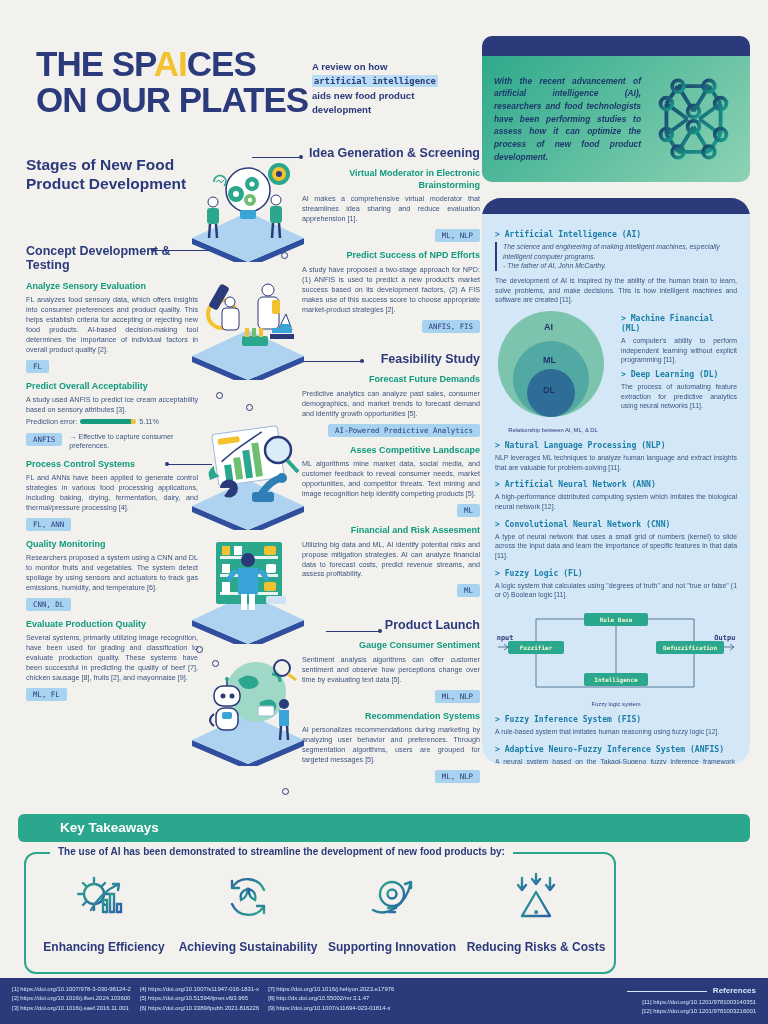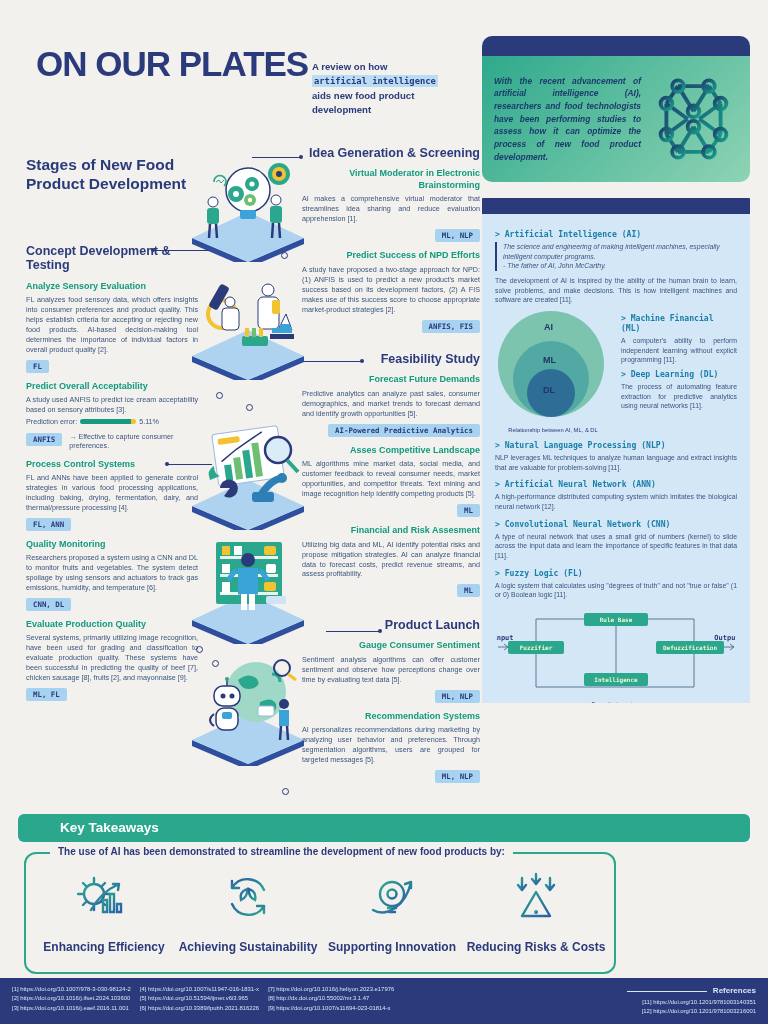--- a/index.html
+++ b/index.html
@@ -18,37 +18,37 @@
     padding:6px 12px;gap:8px;box-sizing:border-box;}
   .intro-text{font-size:8.4px;font-style:italic;font-weight:600;color:#1c3a6d;line-height:1.5;
     text-align:justify;width:152px;}
   
   .stages-h{position:absolute;left:26px;top:156px;width:180px;font-size:15.5px;font-weight:800;
     color:#2b3a7b;line-height:1.22;}
   .lcol{position:absolute;left:26px;top:234px;width:172px;}
   .sec-t{font-size:12.5px;font-weight:800;color:#2b3a7b;line-height:1.15;margin:10px 0 1px;}
   .sub{font-size:9px;font-weight:700;color:#0f9b7c;margin:8px 0 3px;line-height:1.25;}
   .body{font-size:7.2px;color:#3b557f;text-align:justify;line-height:1.38;}
-  .tag{display:inline-block;font-family:"DejaVu Sans Mono",monospace;font-size:7.4px;font-weight:700;
+  .tag{display:inline-block;font-family:"DejaVu Sans Mono",monospace;font-size:7.4px;font-weight:400;
     color:#2b3a7b;background:#a7d3f1;padding:2px 7px;border-radius:2px;margin-top:5px;}
   .errline{display:flex;align-items:center;gap:3px;font-size:7.2px;color:#3b557f;margin-top:2px;}
   .bar{width:56px;height:5px;border-radius:3px;background:linear-gradient(90deg,#169b80 0 91%,#f2c230 91%);}
   .noterow{display:flex;gap:7px;align-items:flex-start;margin-top:2px;}
   .note{font-size:7.2px;color:#3b557f;line-height:1.35;padding-top:4px;}
   
   .mblock{position:absolute;width:178px;left:302px;}
   .m1{top:146px;}.m2{top:352px;}.m3{top:618px;}
   .m-t{font-size:12.5px;font-weight:800;color:#2b3a7b;text-align:right;margin-bottom:1px;}
   .m-sub{font-size:9px;font-weight:700;color:#0f9b7c;text-align:right;margin:8px 0 3px;line-height:1.3;}
   .m-body{font-size:7.2px;color:#3b557f;text-align:justify;line-height:1.38;}
   .m-tagrow{text-align:right;}
   .illus{position:absolute;left:186px;width:124px;}
   
-  .panel{position:absolute;left:482px;top:198px;width:268px;height:505px;background:#d3e7f7;
-    border-radius:1px;overflow:hidden;}
+  .panel{position:absolute;left:482px;top:198px;width:268px;height:566px;background:#d3e7f7;
+    border-radius:19px;overflow:hidden;}
   .panel-bar{height:16px;background:#2b3a7b;}
   .panel-body{padding:8px 13px 0;}
   .term{font-family:"DejaVu Sans Mono",monospace;font-weight:700;font-size:8.1px;color:#1a7fa8;margin:7px 0 3px;}
   .term::before{content:"> ";}
   .gbody{font-size:6.9px;color:#3b557f;text-align:justify;line-height:1.4;}
   .quote{border-left:2px solid #2b3a7b;padding-left:6px;font-style:italic;font-size:6.9px;color:#3b557f;
     line-height:1.4;margin:2px 0 5px;}
   .venn-row{display:flex;gap:10px;margin:4px 0 0;}
   .venn{width:116px;flex:none;}
   .venn-c{position:relative;width:112px;height:114px;}
@@ -87,20 +87,21 @@
   .conn{position:absolute;height:1px;background:#2b3a7b;}
   .cdot{position:absolute;width:4px;height:4px;border-radius:50%;background:#2b3a7b;}
   .odot{position:absolute;width:5px;height:5px;border:1px solid #2b3a7b;border-radius:50%;}
 </style>
 </head>
 <body>
 
 <div class="poster">
 
   <div class="title">
+    <div><span>THE SP</span><span class="ai">AI</span><span>CES</span></div>
     <div>ON OUR PLATES</div>
   </div>
   <div class="subtitle">
     <span>A review on how</span><br>
     <span class="hl">artificial intelligence</span><br>
     <span>aids new food product development</span>
   </div>
 
   <div class="intro-box">
     <div class="intro-bar"></div>

